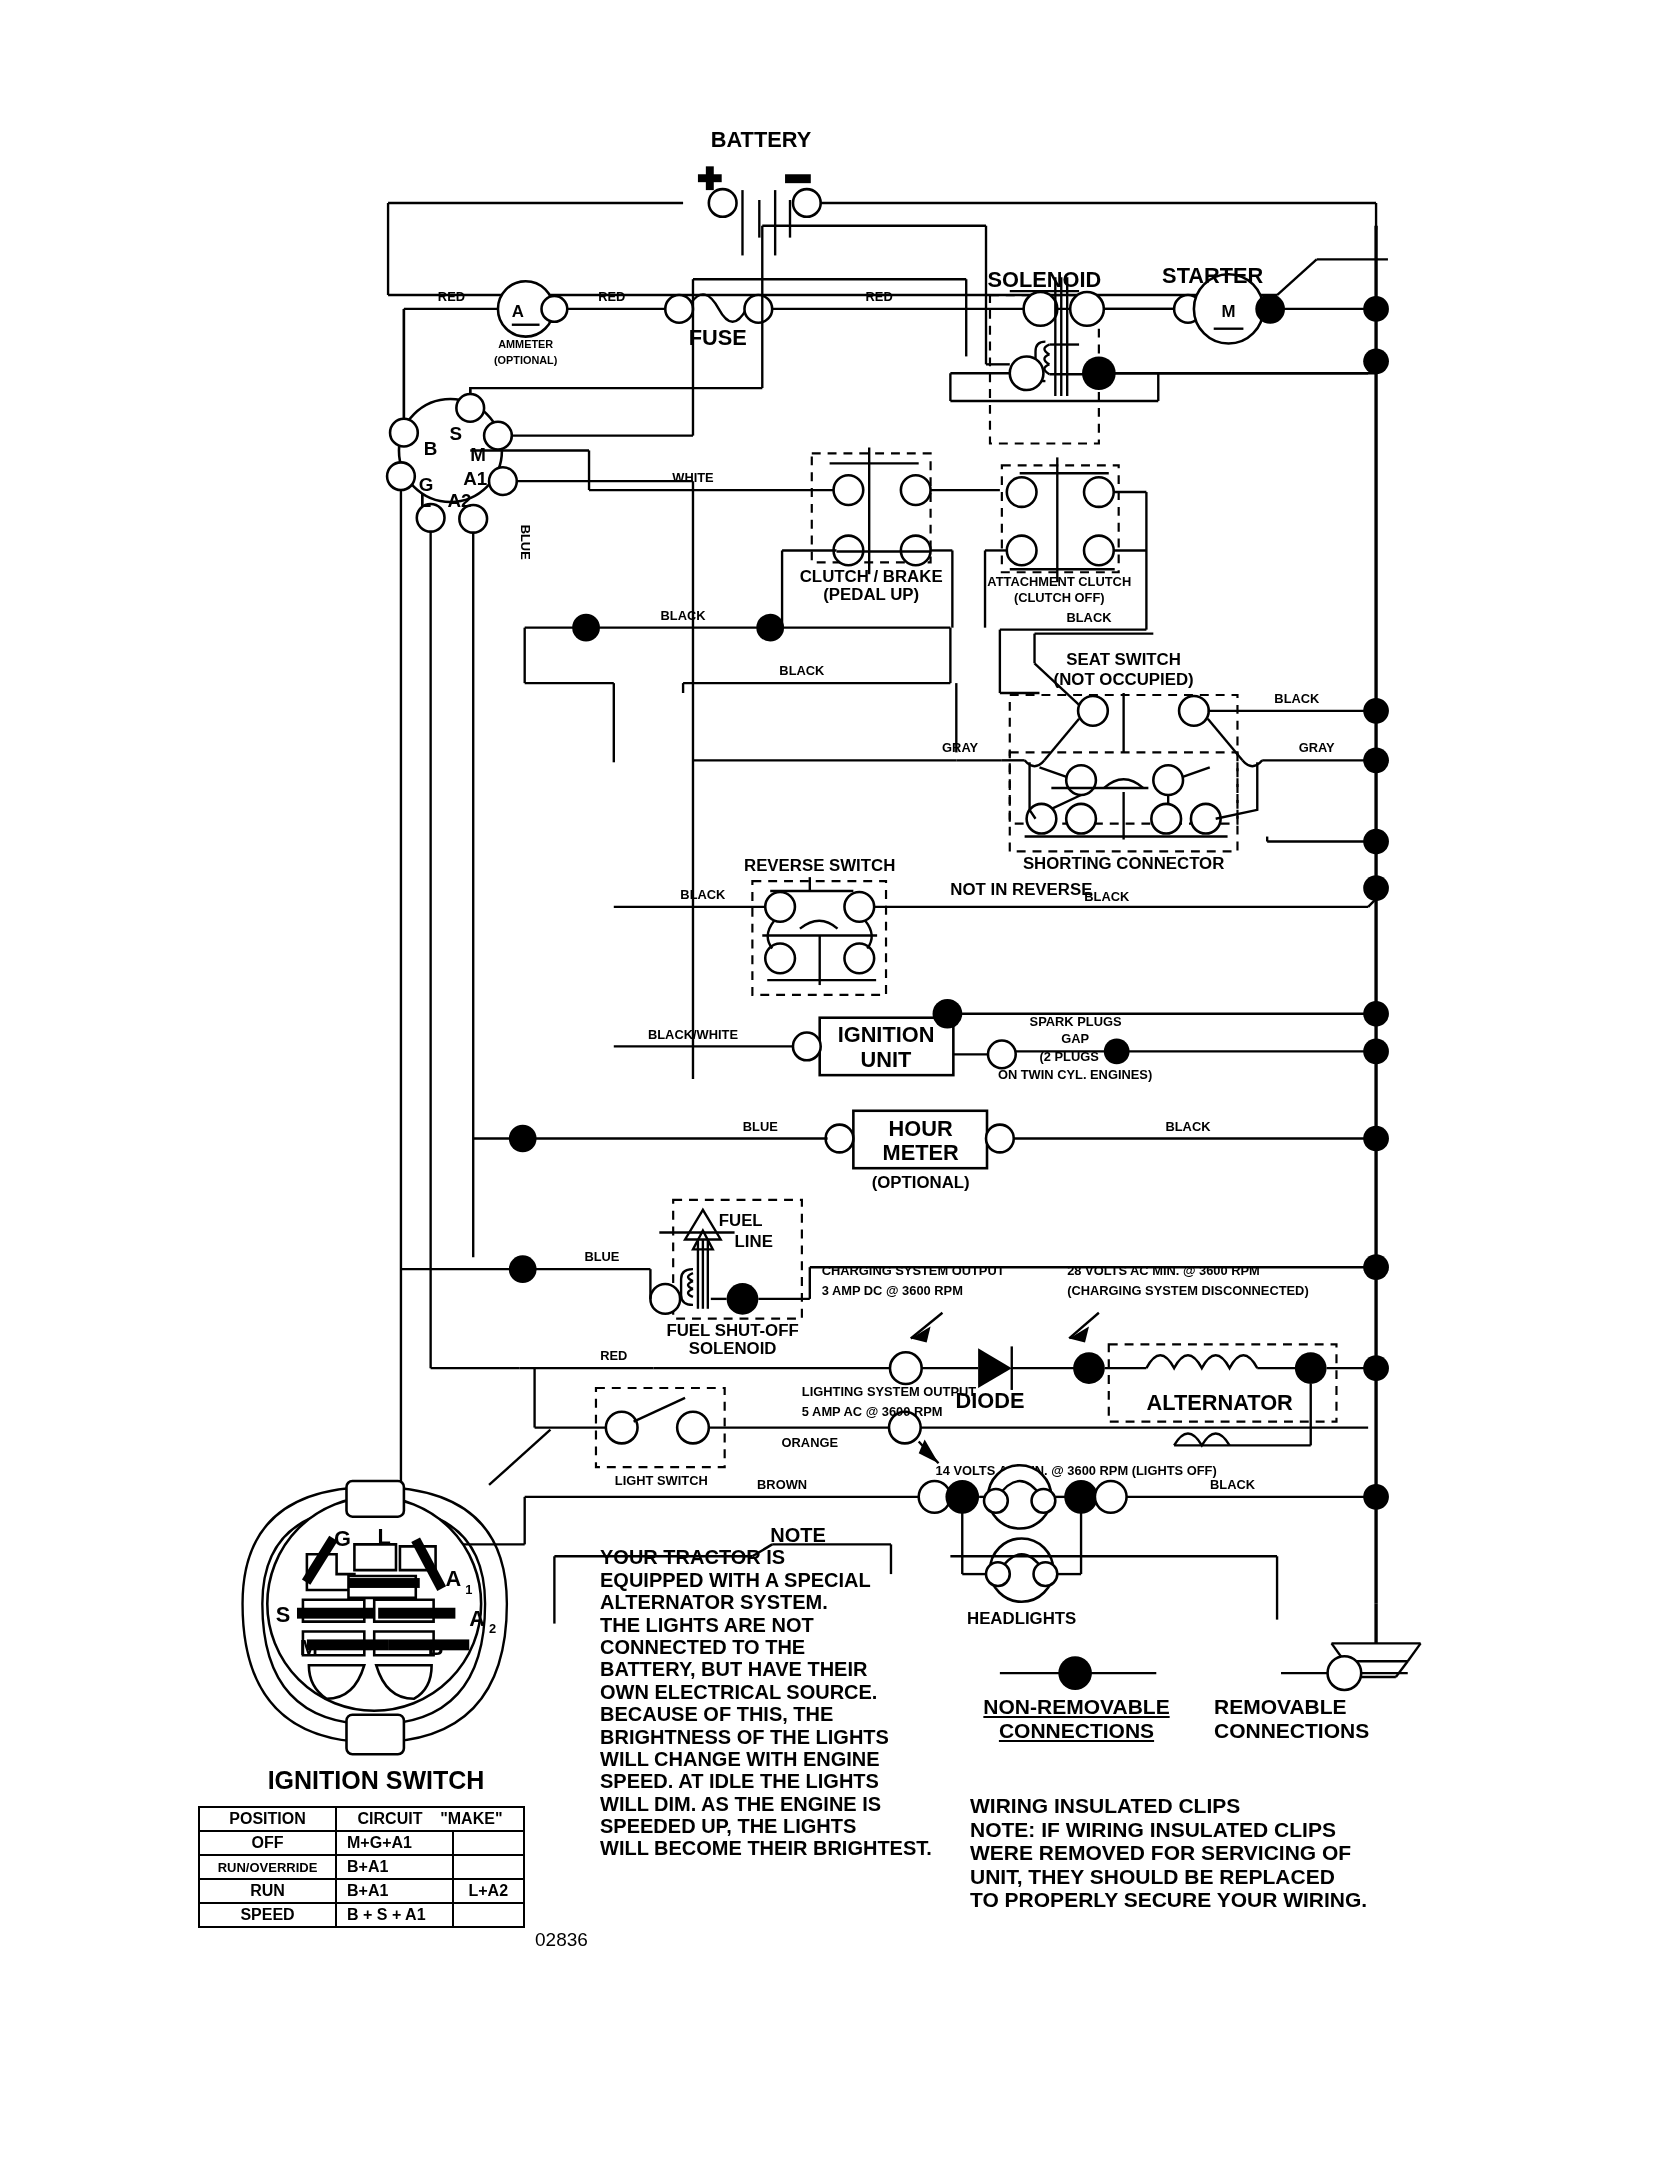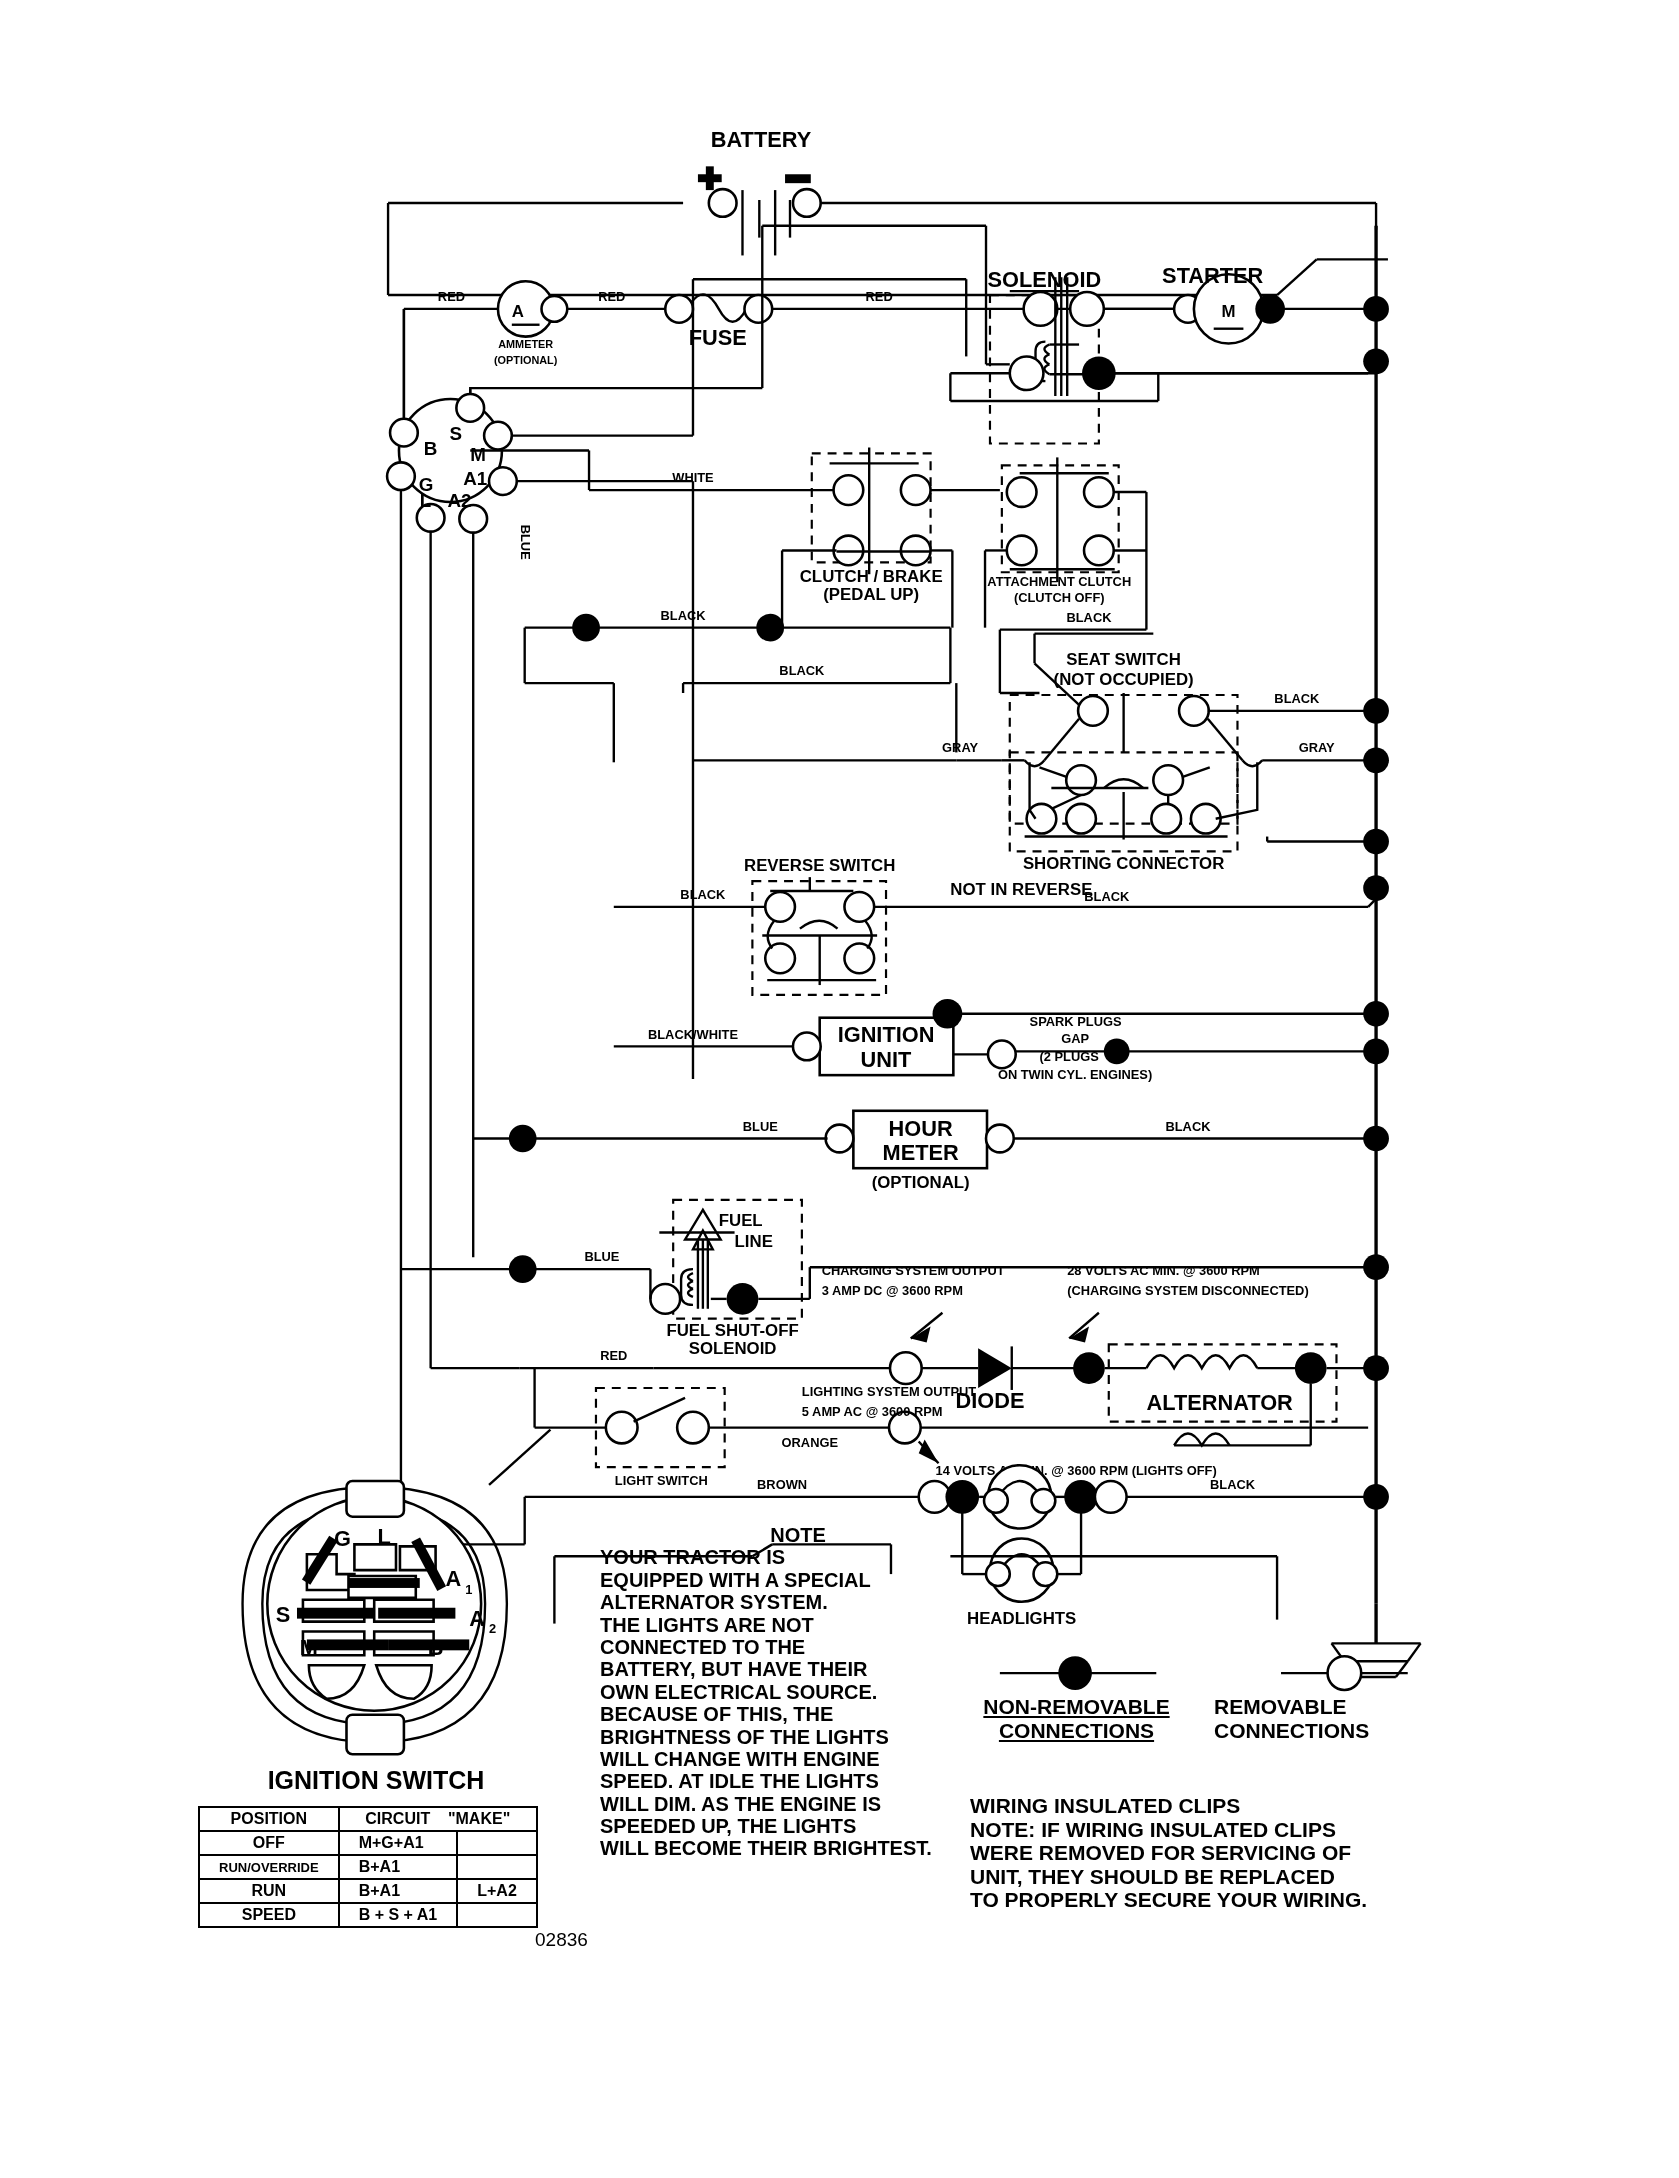--- a/index.html
+++ b/index.html
@@ -14,21 +14,21 @@
   .lbl-lg{font-size:22px;font-weight:bold;}
   .term{font-size:19px;font-weight:bold;}
   .wire{stroke:#000;stroke-width:2.4;fill:none;}
   .wire-th{stroke:#000;stroke-width:3.4;fill:none;}
   .dash{stroke:#000;stroke-width:2.2;fill:none;stroke-dasharray:9 7;}
   .box{stroke:#000;stroke-width:2.6;fill:#fff;}
   .open{stroke:#000;stroke-width:2.6;fill:#fff;}
   .solid{fill:#000;}
   .tbl{position:absolute;border-collapse:collapse;}
   .tbl td{border:2px solid #000;font-size:16px;font-weight:bold;
-          text-align:center;padding:2px 19px;white-space:nowrap;}
+          text-align:center;padding:2px 10px;white-space:nowrap;}
   .noteblk{position:absolute;font-size:20px;font-weight:bold;line-height:1.12;}
 </style>
 </head>
 <body>
 
 <div id="sheet">
 
 <svg width="1679" height="2178" viewBox="0 0 1696 2200">
 
   <g>

